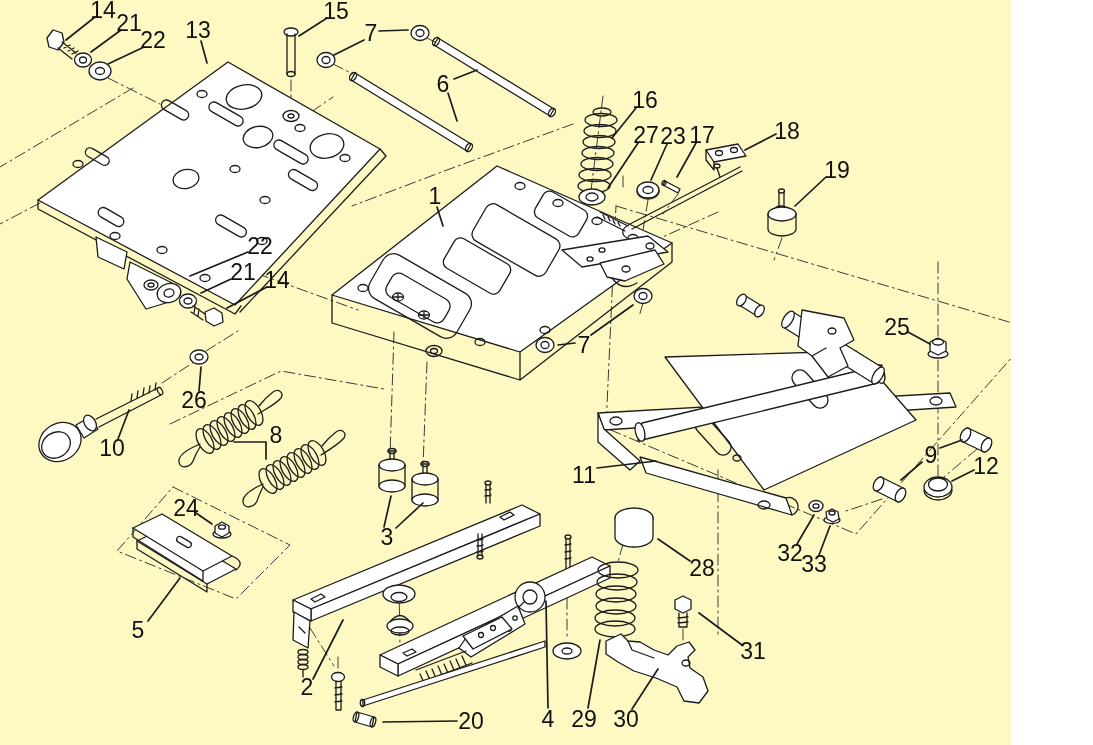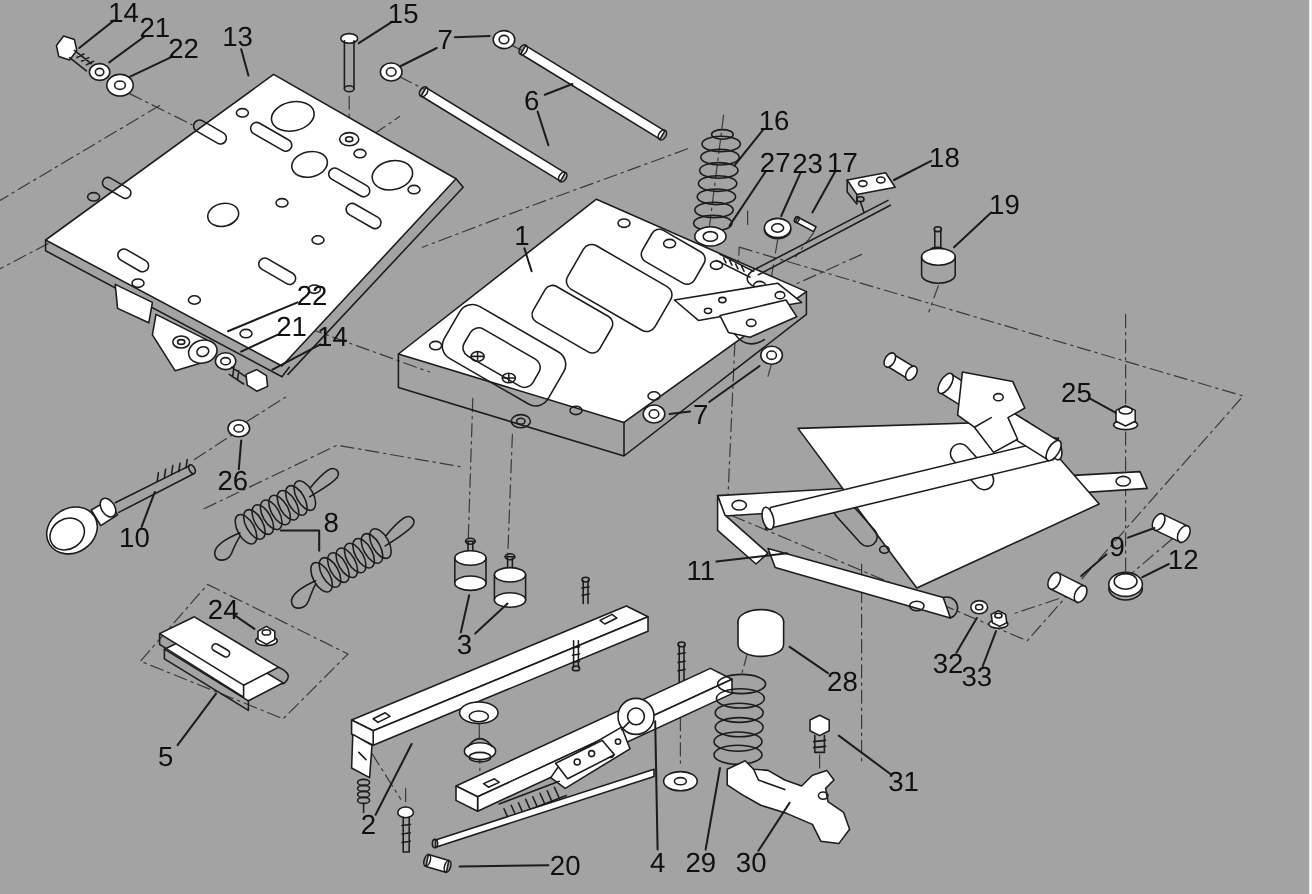--- a/index.html
+++ b/index.html
@@ -1,16 +1,16 @@
 <!DOCTYPE html>
 <html><head>
 <meta charset="utf-8">
 <style>
   html,body{margin:0;padding:0;background:#ffffff;}
-  .stage{width:1091px;height:745px;position:relative;background:#a3a3a3;overflow:hidden;}
+  .stage{width:1011px;height:745px;position:relative;background:#fef9c3;overflow:hidden;}
   svg{display:block;}
   svg path, svg ellipse, svg circle, svg rect, svg line, svg polyline{
     stroke:#1c1c1c; fill:none; stroke-width:1.3; stroke-linejoin:round; stroke-linecap:round;
   }
   .w{fill:#ffffff;}
   .ph{stroke:#3a3a3a; stroke-width:1; stroke-dasharray:11 4 2 4;}
   #callouts polyline{fill:none; stroke:#1c1c1c; stroke-width:1.7;}
   #callouts text{
     font-family:"Liberation Sans", sans-serif;
     font-size:23px; fill:#101010; stroke:none;

